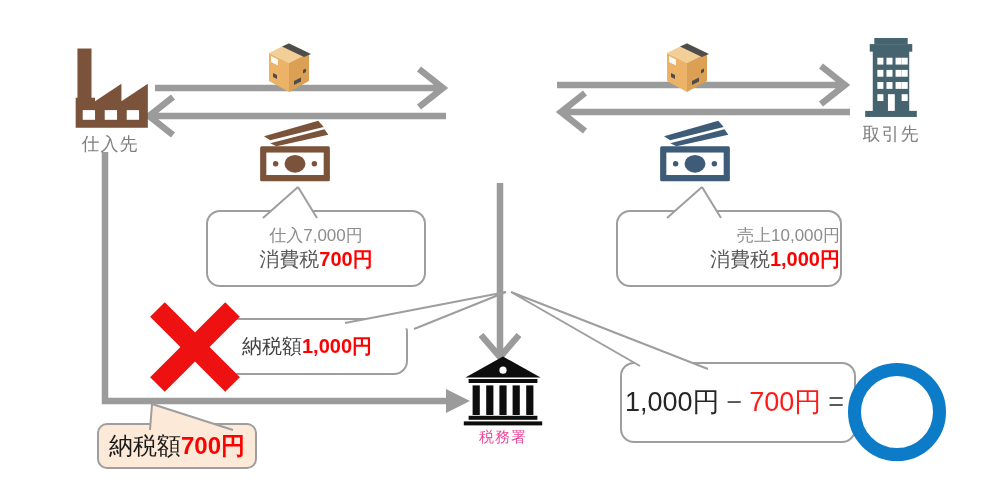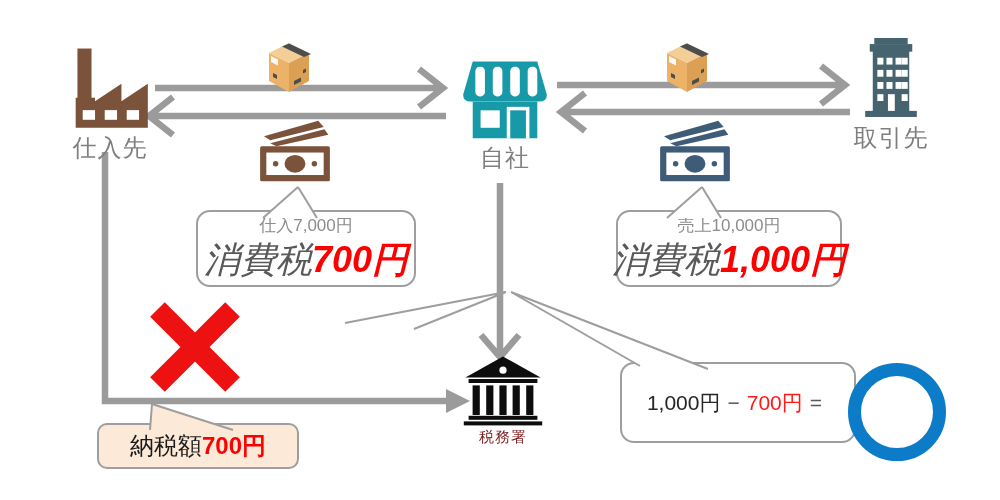--- a/index.html
+++ b/index.html
@@ -1,31 +1,31 @@
 <!DOCTYPE html>
 <html><head>
 <meta charset="utf-8">
 <style>
   html,body{margin:0;padding:0;background:#fff;}
   .canvas{position:relative;width:1000px;height:500px;background:#ffffff;overflow:hidden;
           font-family:"Liberation Sans","DejaVu Sans",sans-serif;}
   .abs{position:absolute;left:0;top:0;}
   .layer{pointer-events:none;}
   .entity{position:absolute;display:flex;flex-direction:column;align-items:center;}
-  .elabel{color:#7F7F7F;font-size:24px;margin-top:2px;letter-spacing:1px;white-space:nowrap;}
-  .elabel.small{font-size:15px;color:#7f1d1d;}
+  .elabel{color:#7F7F7F;font-size:18px;margin-top:2px;letter-spacing:1px;white-space:nowrap;}
+  .elabel.small{font-size:15px;color:#ec4899;}
   .iconbox{position:absolute;}
   .bubble{position:absolute;background:#ffffff;border:2px solid #9E9E9E;border-radius:14px;
           display:flex;flex-direction:column;align-items:center;justify-content:center;
           text-align:center;box-sizing:border-box;}
   .bubble.note{background:#FDE9D8;border-radius:10px;}
   .line{white-space:nowrap;}
   .t-small{font-size:17px;color:#8C8C8C;line-height:1.3;}
-  .t-big{font-size:36px;color:#595959;line-height:1.25;font-style:italic;}
-  .t-mid{font-size:21px;color:#262626;line-height:1.3;}
+  .t-big{font-size:20px;color:#595959;line-height:1.25;}
+  .t-mid{font-size:27px;color:#262626;line-height:1.3;}
   .t-note{font-size:24px;color:#1A1A1A;line-height:1.2;}
   .dark{color:#3F3F3F;}
   .red{color:#FF0000;font-weight:700;}
   .red-plain{color:#FF1A1A;font-weight:400;}
   .op{color:#595959;margin:0 7px;}
   .ring{position:absolute;width:72px;height:72px;border:13px solid #0C7BC8;border-radius:50%;
         box-sizing:content-box;background:transparent;}
 </style>
 </head>
 <body>
@@ -52,36 +52,20 @@
       </g>
       <g fill="#ffffff">
         <rect x="19" y="70" width="14" height="11"></rect>
         <rect x="44" y="70" width="14" height="11"></rect>
         <rect x="69" y="70" width="14" height="11"></rect>
       </g>
     </svg>
     <div class="elabel">仕入先</div>
   </div>
 
-  <div class="entity" style="left:459px;top:58px;width:92px;">
-    <svg width="88" height="82" viewBox="0 0 100 94">
-      <path fill="#1899A8" d="M13,4 L87,4 L98,42 Q98,50 89,50 L11,50 Q2,50 2,42 Z"></path>
-      <g fill="#ffffff">
-        <rect x="16" y="10" width="11" height="34" rx="5"></rect>
-        <rect x="36" y="10" width="11" height="34" rx="5"></rect>
-        <rect x="56" y="10" width="11" height="34" rx="5"></rect>
-        <rect x="76" y="10" width="11" height="34" rx="5"></rect>
-      </g>
-      <rect fill="#1899A8" x="13" y="50" width="74" height="42"></rect>
-      <rect fill="#ffffff" x="22" y="60" width="22" height="20"></rect>
-      <rect fill="#ffffff" x="52" y="56" width="26" height="36"></rect>
-      <rect fill="#1899A8" x="56" y="60" width="18" height="32"></rect>
-    </svg>
-    <div class="elabel">自社</div>
-  </div>
 
   <div class="entity" style="left:850px;top:38px;width:82px;">
     <svg width="76" height="82" viewBox="0 0 100 108">
       <g fill="#46646F">
         <rect x="28" y="0" width="44" height="8"></rect>
         <rect x="22" y="8" width="56" height="10"></rect>
         <rect x="26" y="16" width="48" height="82"></rect>
         <rect x="16" y="96" width="68" height="8"></rect>
       </g>
       <g fill="#ffffff">
@@ -172,36 +156,39 @@
       </g>
       <rect x="13" y="42" width="74" height="29" fill="#ffffff"></rect>
       <g fill="#3E5C77">
         <ellipse cx="50" cy="56.5" rx="13.5" ry="11.5"></ellipse>
         <circle cx="25" cy="56.5" r="3.5"></circle>
         <circle cx="75" cy="56.5" r="3.5"></circle>
       </g>
     </svg>
   </div>
 
-  <div class="bubble" style="left:196px;top:210px;width:220px;height:77px;">
+  <div class="bubble" style="left:206px;top:210px;width:220px;height:77px;">
     <div class="line t-small">仕入7,000円</div>
     <div class="line t-big"><span>消費税</span><span class="red">700円</span></div>
   </div>
 
-  <div class="bubble" style="left:616px;top:210px;width:226px;height:77px;">
+  <div class="bubble" style="left:616px;top:210px;width:226px;height:77px;align-items:flex-end;">
     <div class="line t-small">売上10,000円</div>
     <div class="line t-big"><span>消費税</span><span class="red">1,000円</span></div>
   </div>
 
+  <div class="bubble" style="left:206px;top:318px;width:202px;height:57px;">
+    <div class="line t-big"><span class="dark">納税額</span><span class="red">1,000円</span></div>
+  </div>
 
   <div class="bubble" style="left:620px;top:362px;width:236px;height:81px;">
     <div class="line t-mid"><span>1,000円</span><span class="op">−</span><span class="red-plain">700円</span><span class="op">=</span></div>
   </div>
 
-  <div class="bubble note" style="left:97px;top:423px;width:202px;height:46px;">
+  <div class="bubble note" style="left:97px;top:423px;width:160px;height:46px;">
     <div class="line t-note"><span>納税額</span><span class="red">700円</span></div>
   </div>
 
   <svg class="abs layer" width="1000" height="500" viewBox="0 0 1000 500">
     <g>
       <polygon fill="#ffffff" points="298,187 263,218 317,218"></polygon>
       <path stroke="#9E9E9E" stroke-width="2" fill="none" d="M298,187 L263,218 M298,187 L317,218"></path>
     </g>
     <g>
       <polygon fill="#ffffff" points="702,187 667,218 721,218"></polygon>

